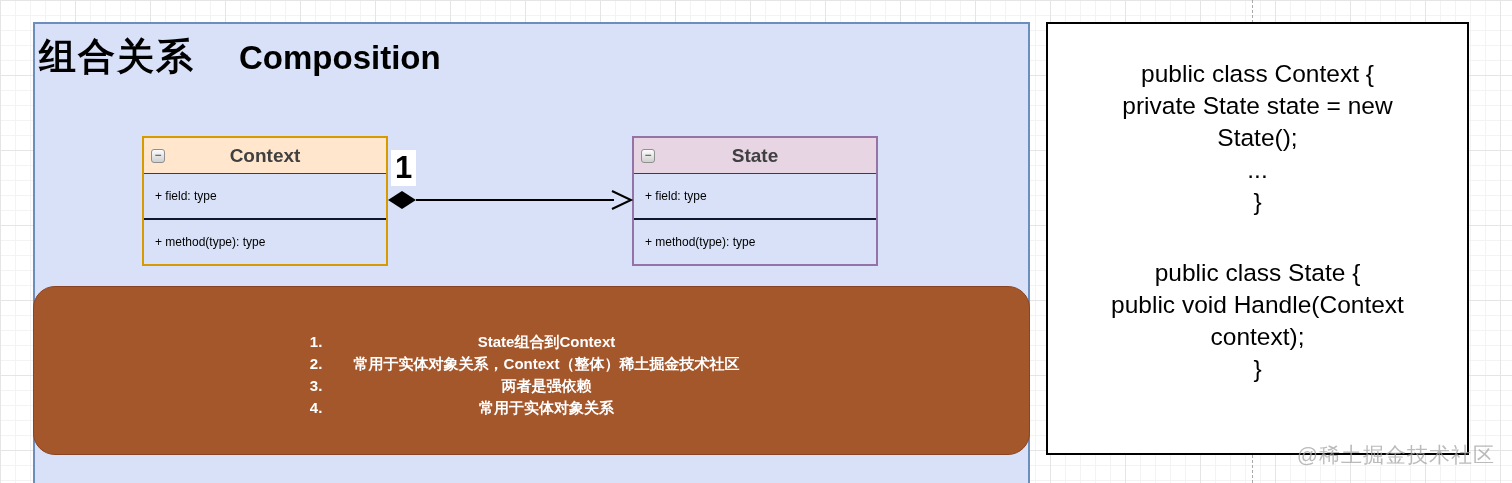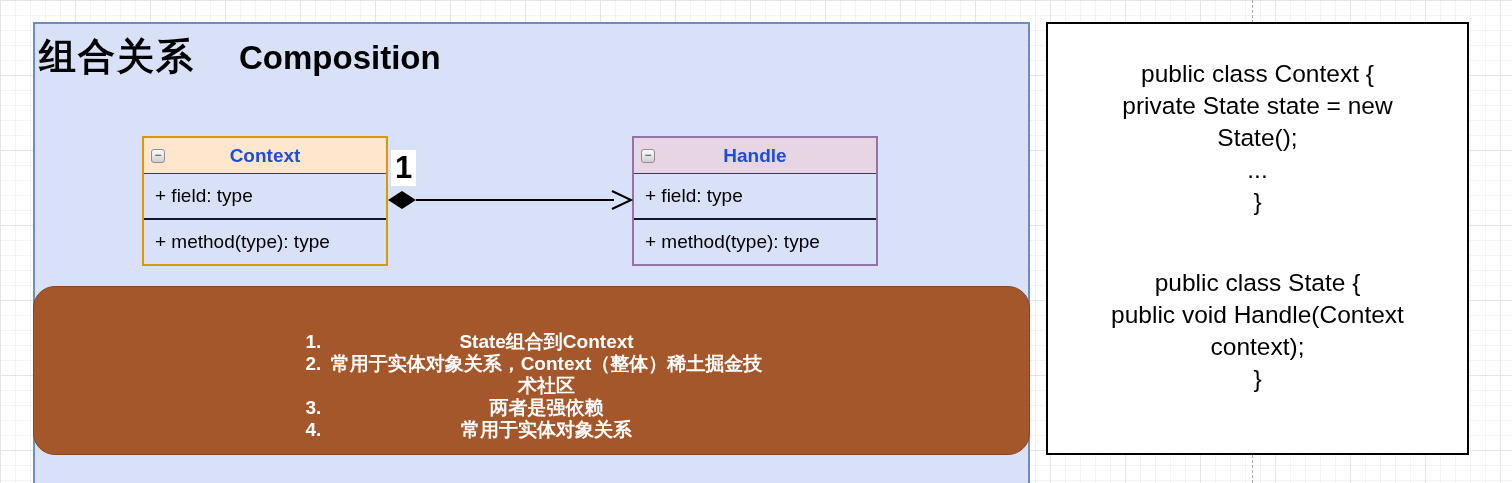--- a/index.html
+++ b/index.html
@@ -39,52 +39,52 @@
     border-bottom:1px solid #343c59;
   }
   .uml-class.context .uml-header { background:#ffe6cc; }
   .uml-class.state   .uml-header { background:#e8d5e4; }
   .collapse {
     position:absolute; left:7px; top:50%; transform:translateY(-50%);
     width:14px; height:14px; border:1px solid #8f8f8f; border-radius:3px;
     background:linear-gradient(#fdfdfd,#cfcfcf);
     font-size:12px; line-height:11px; text-align:center; color:#333; cursor:pointer;
   }
-  .uml-title { flex:1; text-align:center; font-size:19px; font-weight:bold; color:#1d4ed8; }
-  .uml-row { height:44px; line-height:44px; padding-left:11px; font-size:19px; color:#000; }
+  .uml-title { flex:1; text-align:center; font-size:19px; font-weight:bold; color:#404040; }
+  .uml-row { height:44px; line-height:44px; padding-left:11px; font-size:12px; color:#000; }
   .uml-sep { height:0; border-top:2px solid #10162b; }
 
   
   .edge { position:absolute; left:353px; top:160px; width:246px; height:32px; }
   .mult-label {
     position:absolute; left:356px; top:126px; background:#ffffff;
     padding:0 4px; font-size:31px; font-weight:bold; color:#000; line-height:36px;
   }
 
   
   .notes {
     position:absolute; left:-2px; top:262px; width:997px; height:169px;
     background:#a5572c; border:1px solid #8a4423; border-radius:22px;
   }
   .notes-list {
     width:470px; padding-left:30px; margin:44px auto 0;
-    color:#ffffff; font-size:19px; font-weight:bold; line-height:22px;
+    color:#ffffff; font-size:15px; font-weight:bold; line-height:22px;
   }
   .notes-list li { text-align:center; }
 
   
   .code-box {
     position:absolute; left:1046px; top:22px; width:423px; height:433px;
     background:#ffffff; border:2px solid #000; z-index:2; text-align:center;
   }
   .code-block {
     white-space:pre-line; font-size:24.5px; line-height:32px; color:#000;
   }
   .code-block.first { margin-top:34px; }
-  .code-block.second { margin-top:49px; }
+  .code-block.second { margin-top:39px; }
 
   
   .watermark {
     position:absolute; right:17px; top:441px; z-index:3;
     font-size:21px; color:rgba(164,164,164,0.75); letter-spacing:1px;
   }
 </style>
 </head>
 <body>
 
@@ -103,21 +103,21 @@
         <span class="uml-title">Context</span>
       </div>
       <div class="uml-row">+ field: type</div>
       <div class="uml-sep"></div>
       <div class="uml-row">+ method(type): type</div>
     </div>
 
     <div class="uml-class state">
       <div class="uml-header">
         <span class="collapse">−</span>
-        <span class="uml-title">Handle</span>
+        <span class="uml-title">State</span>
       </div>
       <div class="uml-row">+ field: type</div>
       <div class="uml-sep"></div>
       <div class="uml-row">+ method(type): type</div>
     </div>
 
     <div class="mult-label">1</div>
 
     <svg class="edge" viewBox="0 0 246 32" aria-hidden="true">
       <path d="M0 16 L14 7 L28 16 L14 25 Z" fill="#000"></path>
@@ -140,14 +140,15 @@
 private State state = new
 State();
 ...
 }</div>
     <div class="code-block second">public class State {
 public void Handle(Context
 context);
 }</div>
   </section>
 
+  <div class="watermark">@稀土掘金技术社区</div>
 
 </div>
 
 </body></html>

